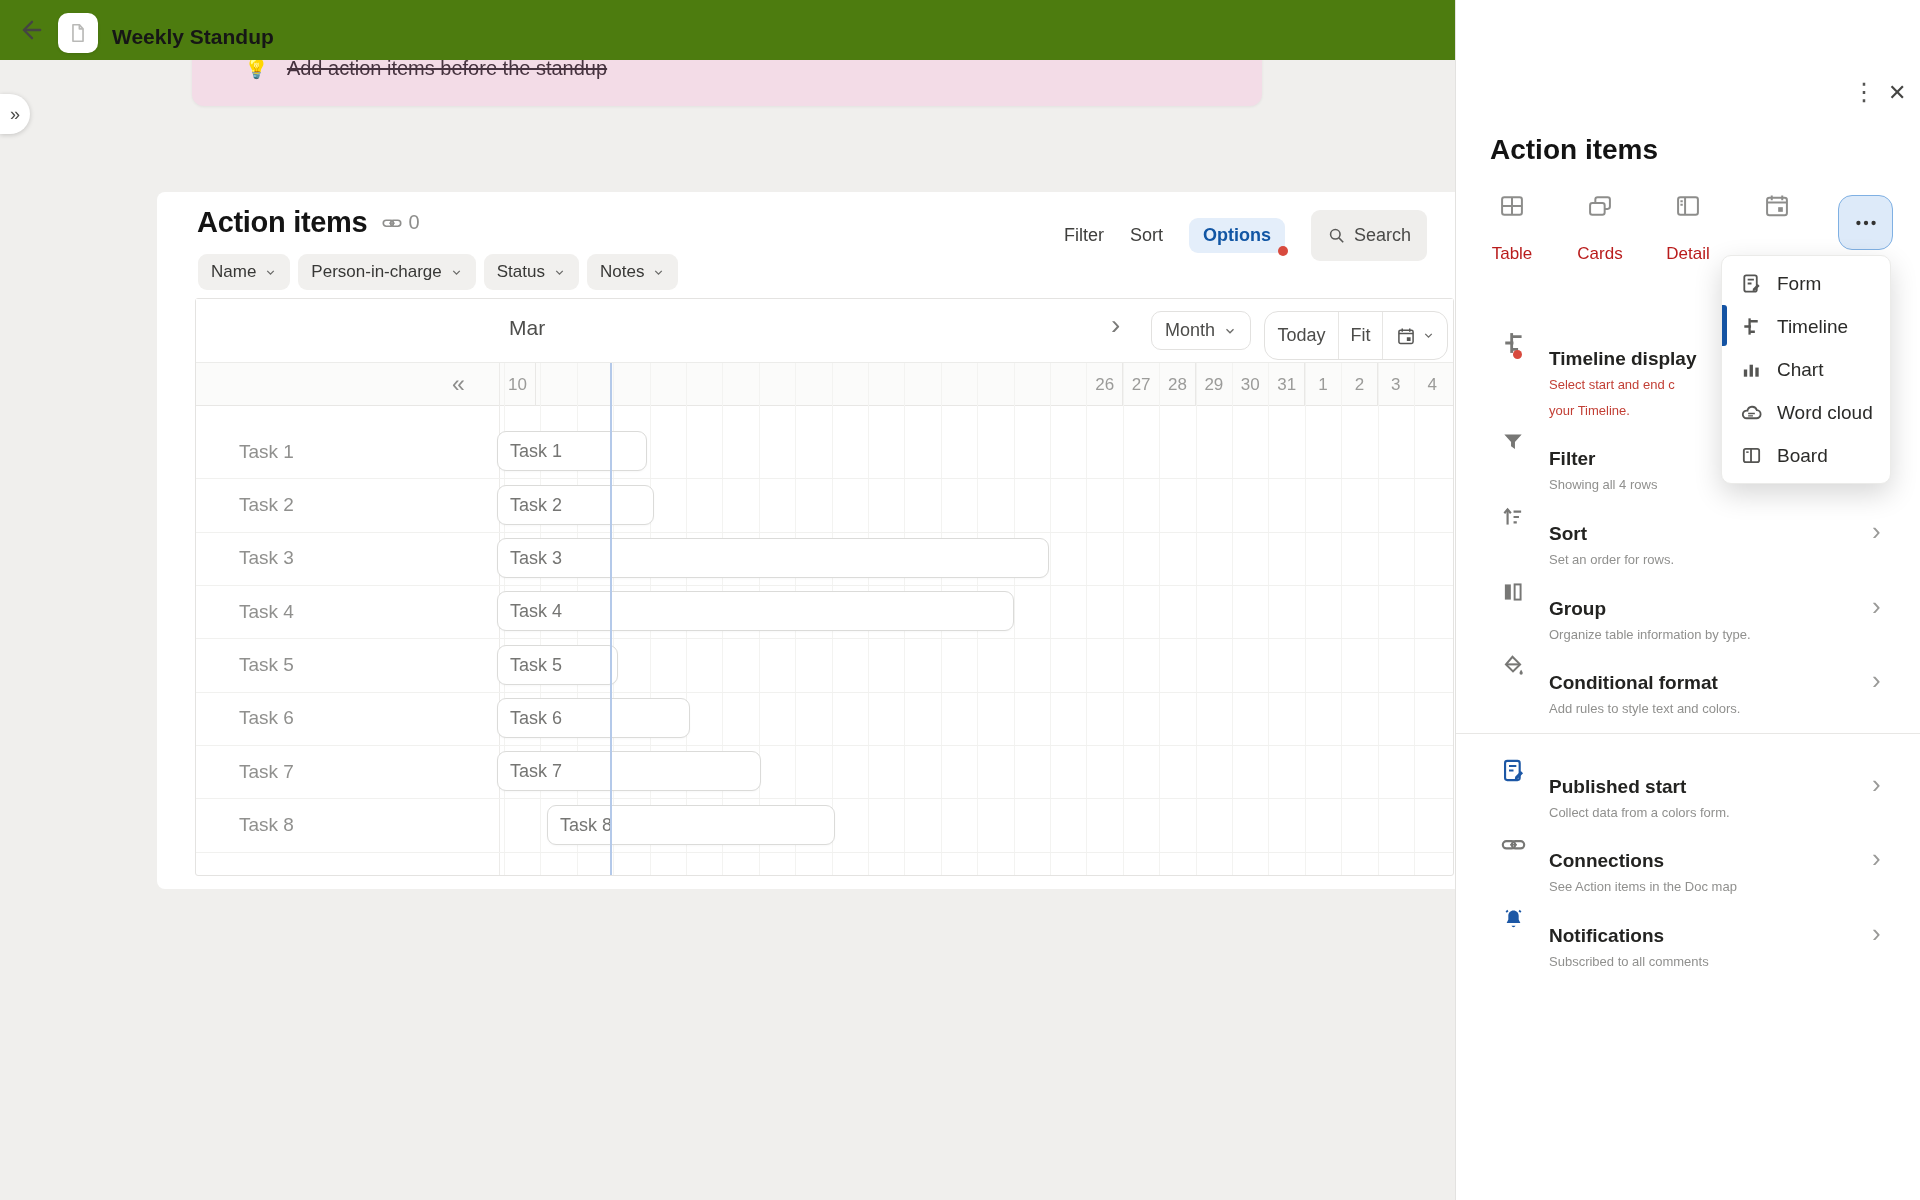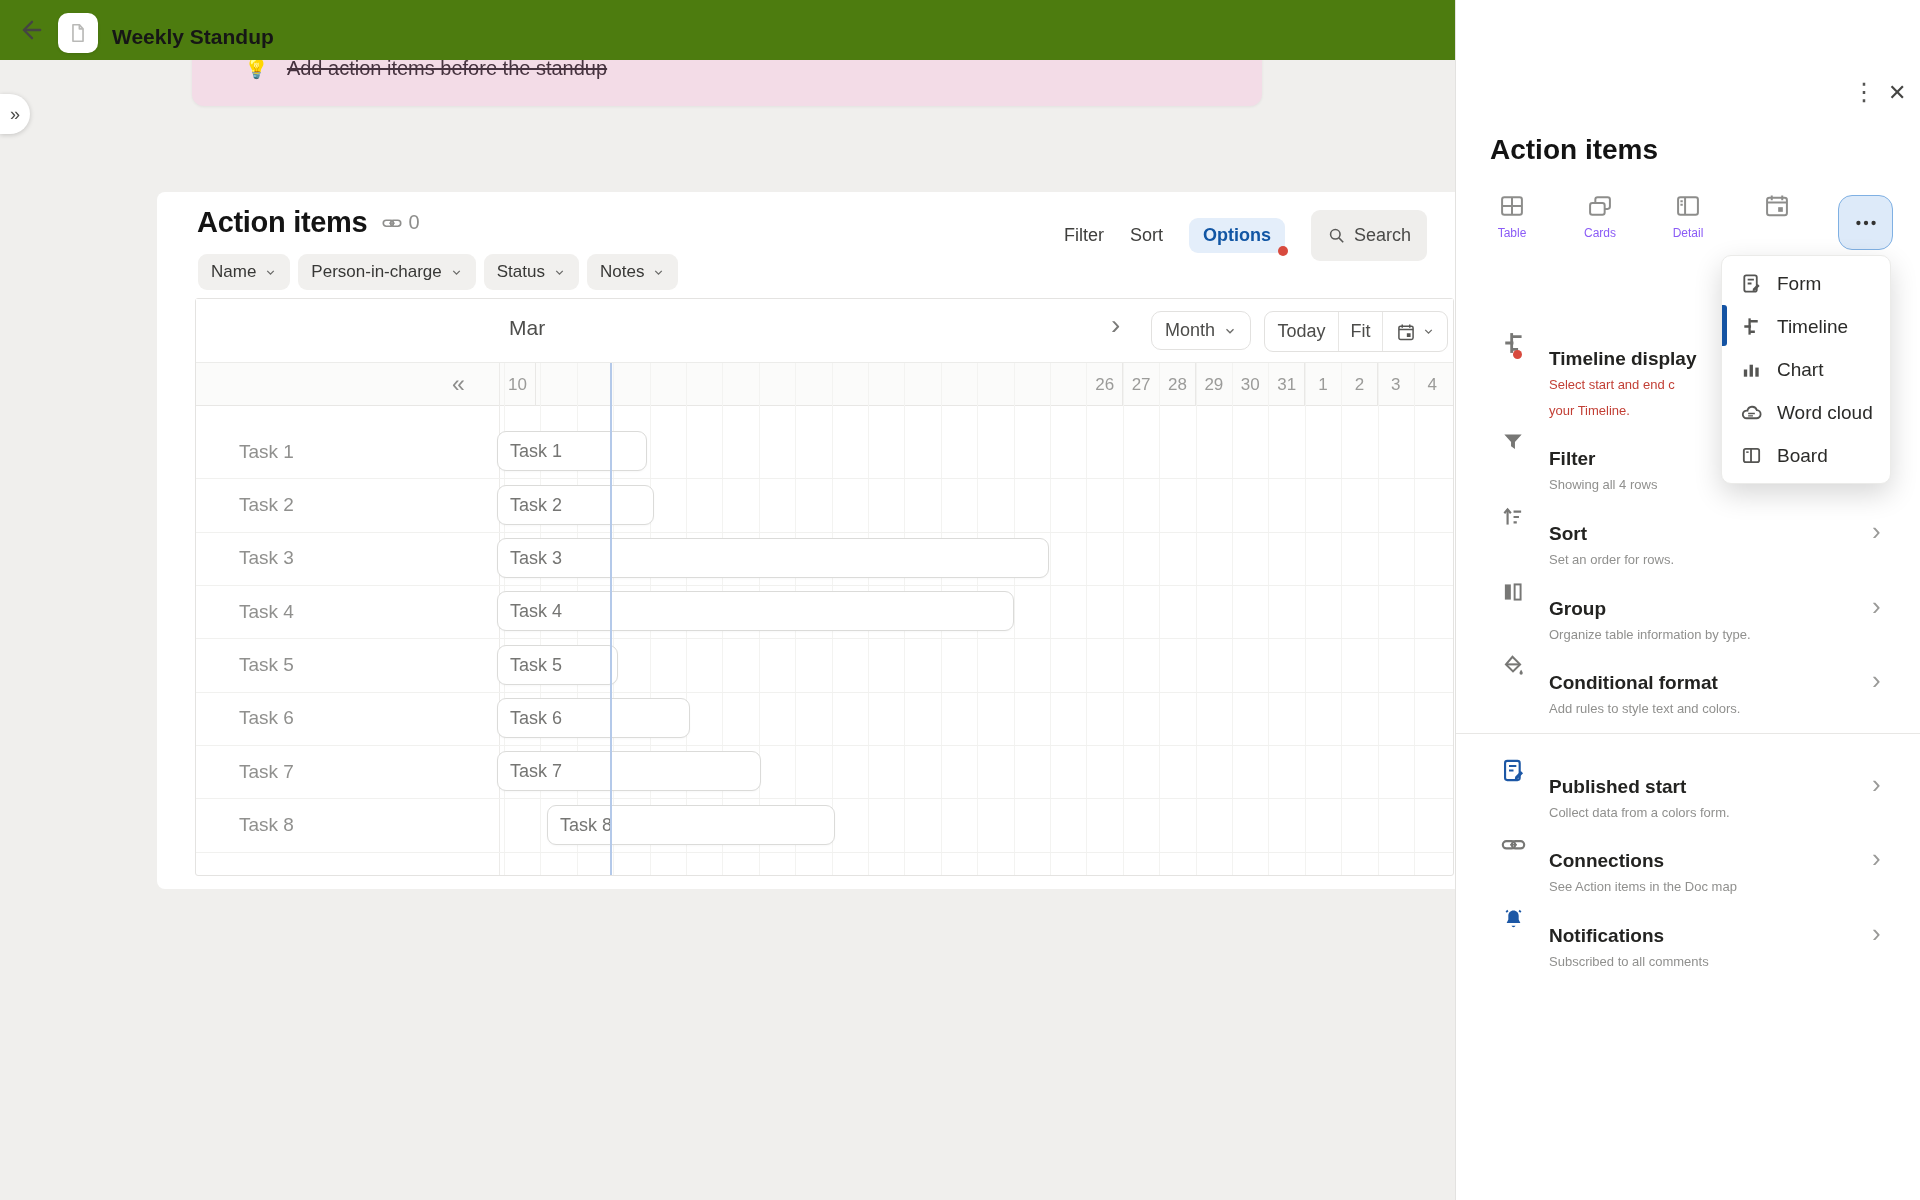--- a/index.html
+++ b/index.html
@@ -56,22 +56,22 @@
 
   
   .widget { position:absolute; left:195px; top:298px; width:1259px; height:578px; background:#fff;
     border:1px solid #e4e3e1; border-radius:3px; z-index:3; }
   .wg-header { position:absolute; left:0; top:0; width:100%; height:64px; border-bottom:1px solid #ececea; background:#fff; }
   .month-label { position:absolute; left:313px; top:17px; font-size:21px; font-weight:500; color:#4e4e4c; }
   .nav-next { position:absolute; left:915px; top:10px; font-size:28px; color:#7a7a78; cursor:pointer; }
   .zoom-pill { position:absolute; left:955px; top:12px; width:100px; height:39px; border:1px solid #e2e1df;
     border-radius:10px; display:flex; align-items:center; justify-content:center; gap:8px;
     font-size:18px; color:#4c4c4a; background:#fff; cursor:pointer; }
-  .range-pill { position:absolute; left:1068px; top:12px; width:184px; height:41px; border:1px solid #e2e1df;
-    border-radius:9px; display:flex; background:#fff; }
+  .range-pill { position:absolute; left:1068px; top:12px; width:184px; height:49px; border:1px solid #e2e1df;
+    border-radius:14px; display:flex; background:#fff; }
   .range-seg { display:flex; align-items:center; justify-content:center; font-size:18px; color:#4c4c4a; cursor:pointer; }
   .seg-today { width:74px; border-right:1px solid #e7e6e4; }
   .seg-fit { width:44px; border-right:1px solid #e7e6e4; }
   .seg-cal { width:64px; gap:6px; }
 
   .dates-band { position:absolute; left:0; top:64px; width:100%; height:43px; background:#fbfbfa; border-bottom:1px solid #e8e7e5; }
   .collapse-btn { position:absolute; left:256px; top:72px; font-size:23px; color:#8d8d8b; cursor:pointer; z-index:4; }
   .day-cell { position:absolute; top:64px; height:43px; display:flex; align-items:center; justify-content:center;
     font-size:17px; color:#9b9b99; border-left:1px solid #e9e8e6; }
   .day-left { left:303px; width:37px; border-right:1px solid #e9e8e6; }
@@ -102,21 +102,21 @@
   
   .sidebar { position:absolute; left:1455px; top:0; width:465px; height:1200px; background:#fff;
     border-left:1px solid #e3e2e0; z-index:15; }
   .sb-kebab { position:absolute; left:396px; top:78px; font-size:24px; color:#555553; cursor:pointer; }
   .sb-close { position:absolute; left:432px; top:80px; font-size:22px; color:#454543; cursor:pointer; }
   .sb-title { position:absolute; left:34px; top:134px; font-size:28px; font-weight:700; color:#131313; }
 
   .views-row { position:absolute; left:0; top:192px; width:465px; height:100px; }
   .view-cell { position:absolute; width:72px; text-align:center; cursor:pointer; }
   .view-cell .vicon { display:inline-block; height:30px; }
-  .view-cell .vlabel { display:block; font-size:12px; color:#8b5cf6; }
+  .view-cell .vlabel { display:block; margin-top:18px; font-size:17px; color:#b91c1c; }
   .more-views-btn { position:absolute; left:382px; top:3px; width:55px; height:55px; background:#ddeaf9;
     border:1.5px solid #7fb0e3; border-radius:14px; display:flex; align-items:center; justify-content:center; cursor:pointer; }
 
   .view-menu { position:absolute; left:265px; top:255px; width:170px; height:229px; background:#fff; border-radius:10px;
     border:1px solid #ebebe9; box-shadow:0 10px 28px rgba(0,0,0,.16); z-index:30; padding-top:6px; }
   .menu-item { position:relative; height:43px; display:flex; align-items:center; gap:14px; padding-left:18px;
     font-size:19px; color:#2b2b29; cursor:pointer; }
   .menu-sel-bar { position:absolute; left:0; top:49px; width:5px; height:41px; background:#1453a3; border-radius:0 3px 3px 0; }
 
   .side-row { position:absolute; left:0; width:465px; cursor:pointer; }

